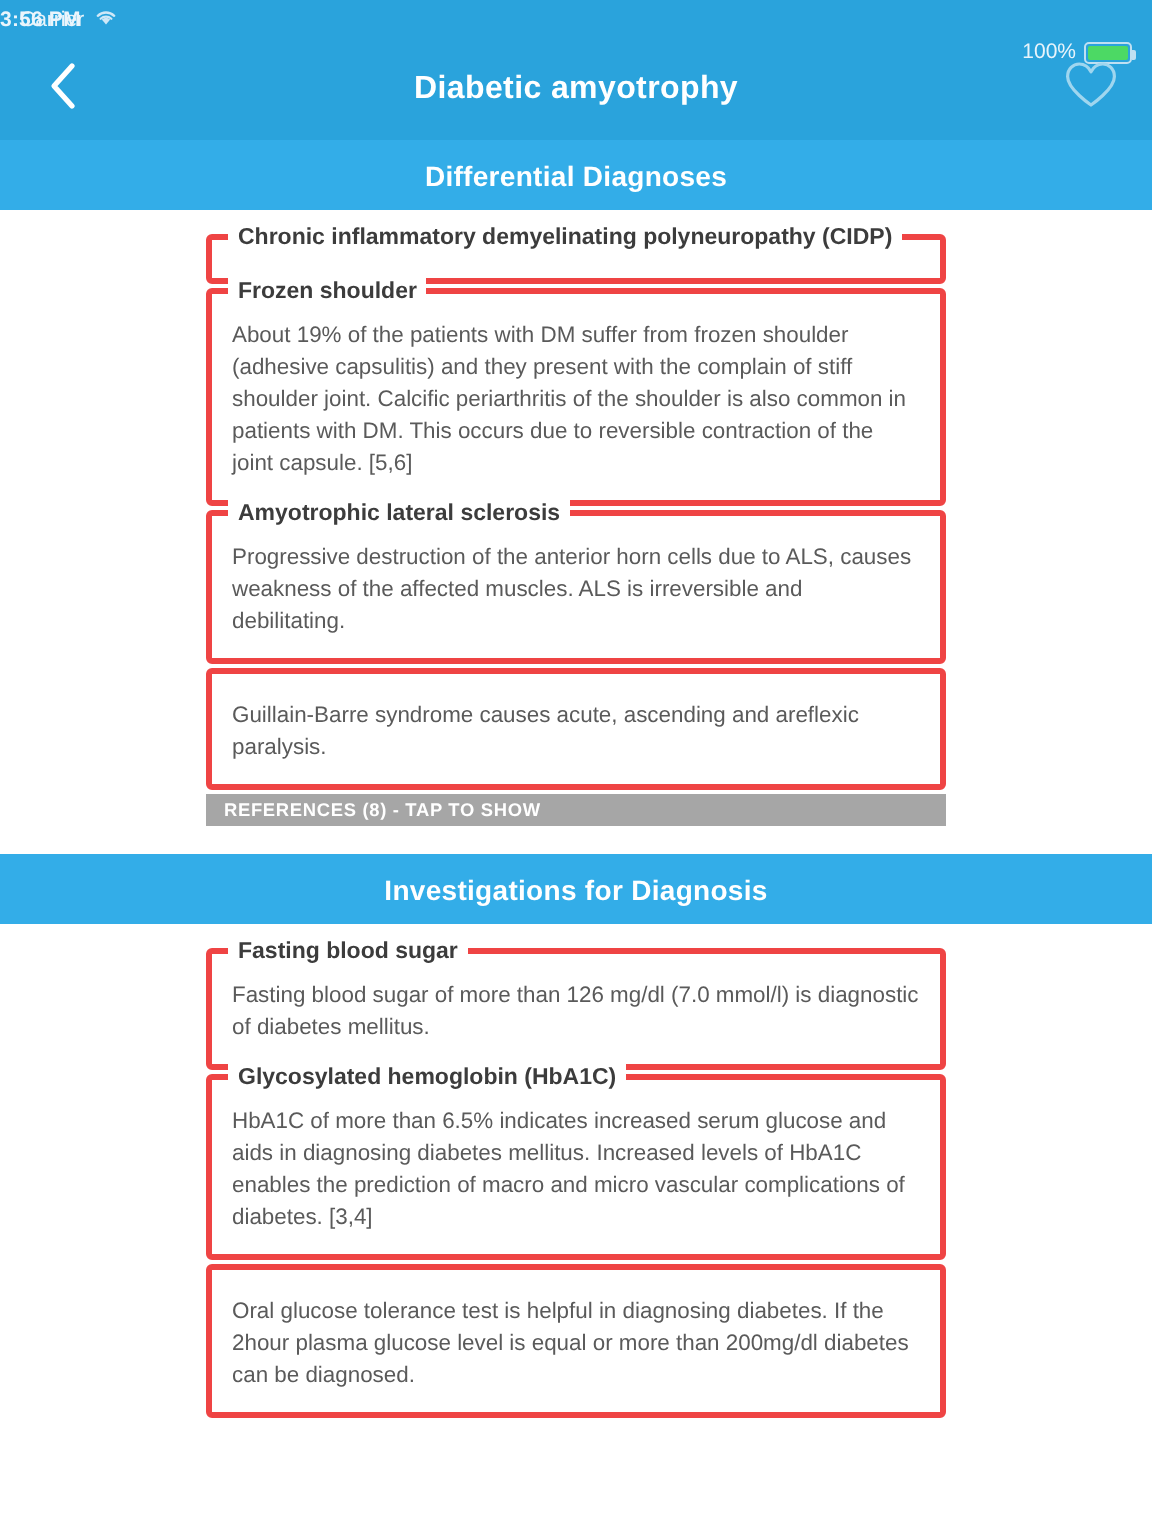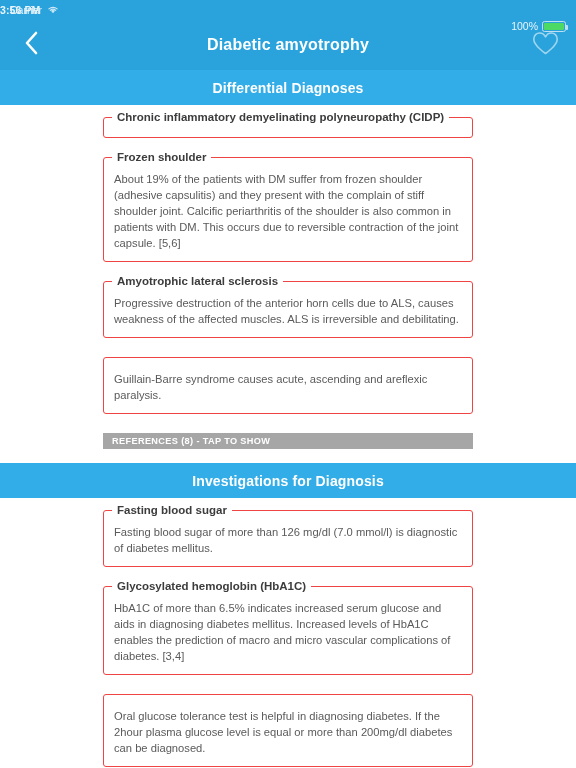--- a/index.html
+++ b/index.html
@@ -105,23 +105,23 @@
     font-size: 14px;
     font-weight: bold;
     letter-spacing: .15px;
   }
 
   
   .content { background: #ffffff; }
   .fieldset-list { padding: 12px 103px 0 103px; }
 
   .card {
-    border: 1px solid #ef4444;
+    border: 3px solid #ef4444;
     border-radius: 3px;
-    margin-bottom: 19px;
+    margin-bottom: 2px;
     padding: 9px 10px 10px 10px;
     position: relative;
   }
   .card-legend {
     position: absolute;
     top: -8px;
     left: 8px;
     background: #ffffff;
     padding: 0 5px;
     font-size: 11.5px;

